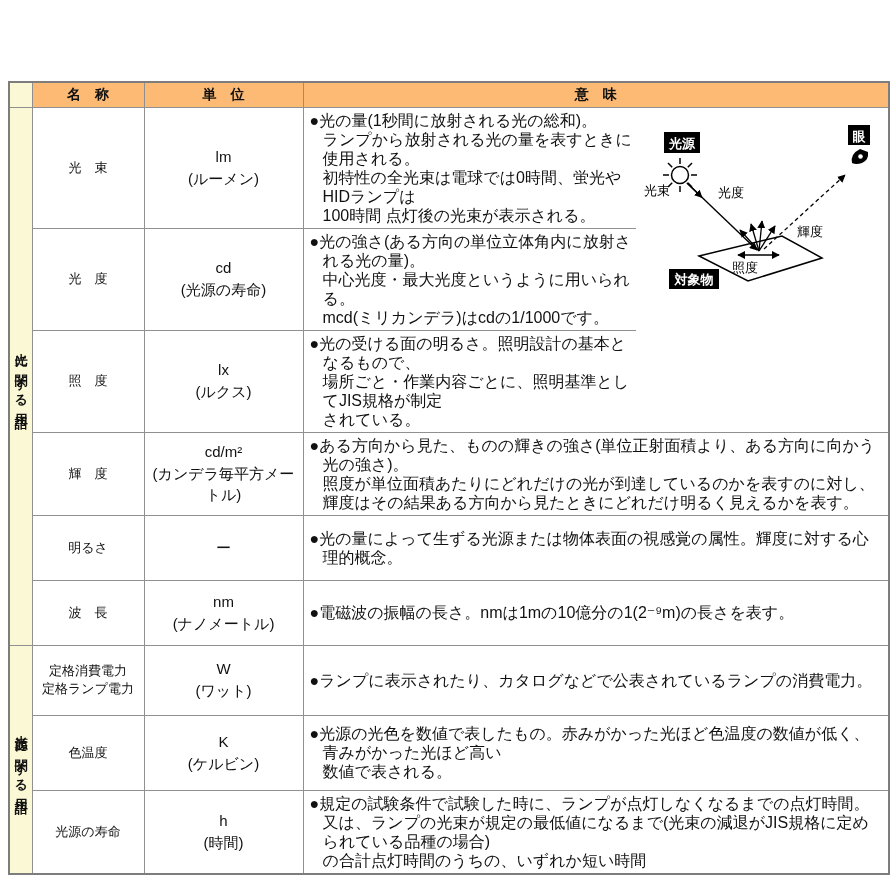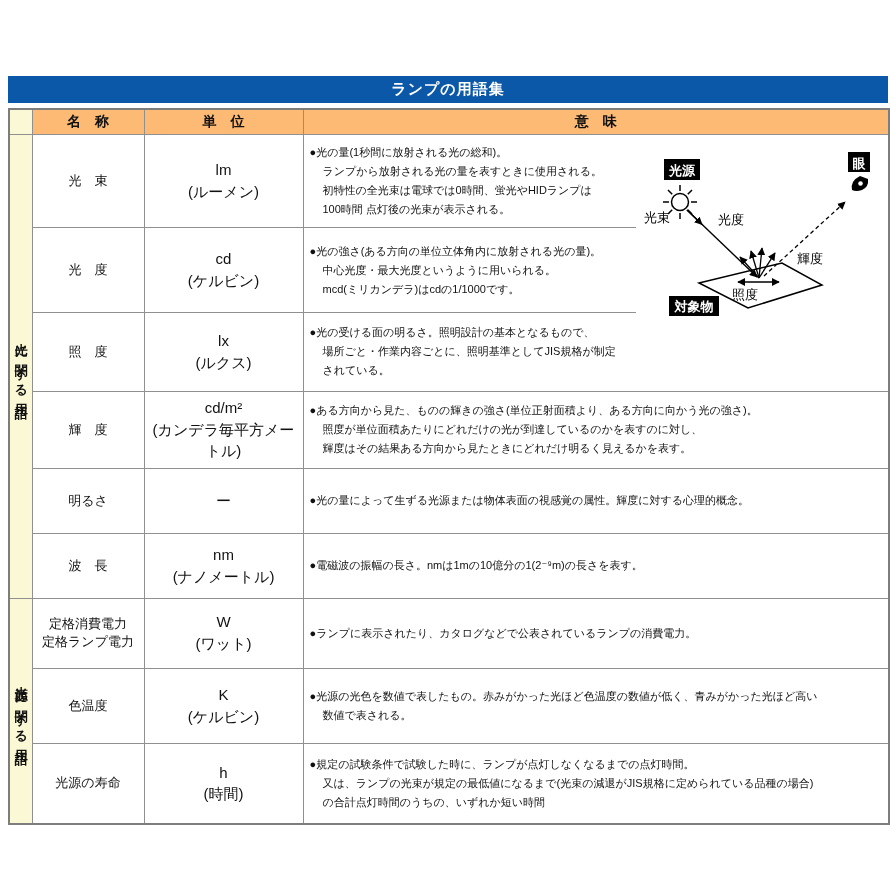--- a/index.html
+++ b/index.html
@@ -12,37 +12,34 @@
   table.glossary{border-collapse:collapse;table-layout:fixed;width:880px;
                  border:2px solid #7d7d7d;background:#fff;}
   td{border:1px solid #909090;font-size:13px;vertical-align:middle;padding:2px;overflow:hidden;}
   td.hdr{background:#fdba74;font-weight:bold;font-size:14px;text-align:center;}
   td.corner{background:#fbf8d6;}
   td.section{background:#fbf8d6;writing-mode:vertical-rl;text-align:center;
              font-size:13px;font-weight:bold;letter-spacing:3px;padding:0;}
   td.name{text-align:center;white-space:pre-line;line-height:1.35;}
   td.unit{text-align:center;white-space:pre-line;line-height:1.45;font-size:15px;}
   td.meaning{vertical-align:middle;padding:3px 4px 3px 6px;}
-  .mtxt{white-space:pre-line;line-height:19px;font-size:11px;padding-left:13px;text-indent:-13px;}
+  .mtxt{white-space:pre-line;line-height:19px;font-size:16px;padding-left:13px;text-indent:-13px;}
   td.mshort{border-right-style:hidden;}
   td.diagram-cell{border-left-style:hidden;padding:0;vertical-align:top;margin-top:44px;}
   tr.hh{height:25px;} tr.r1{height:93px;} tr.r2{height:84px;} tr.r3{height:78px;}
   tr.r4{height:77px;} tr.r5{height:65px;margin-left:10px;} tr.r6{height:65px;margin-left:8px;} tr.r7{height:70px;}
   tr.r8{height:75px;} tr.r9{height:81px;}
   svg text{font-family:"Liberation Sans","DejaVu Sans",sans-serif;}
 </style>
 </head>
 <body>
 
 <div class="page">
   <div class="content">
 
-    <div class="title-bar">
-      <span>ランプの用語集</span>
-    </div>
     <div class="gap"></div>
 
     <table class="glossary">
       <colgroup>
         <col style="width:23px">
           <col style="width:112px">
           <col style="width:159px">
         <col style="width:333px">
           <col style="width:253px">
       </colgroup>
@@ -126,21 +123,21 @@
             <text x="82" y="89" font-size="13" fill="#000">光度</text>
             <text x="161" y="128" font-size="13" fill="#000">輝度</text>
             <text x="96" y="164" font-size="13" fill="#000">照度</text>
           </svg>
         </td>
       </tr>
 
       <tr class="r2">
         <td class="name">光　度</td>
         <td class="unit">cd
-(ケルビン)</td>
+(光源の寿命)</td>
         <td class="meaning mshort">
           <div class="mtxt">●光の強さ(ある方向の単位立体角内に放射される光の量)。
 中心光度・最大光度というように用いられる。
 mcd(ミリカンデラ)はcdの1/1000です。</div>
         </td>
       </tr>
 
       <tr class="r3">
         <td class="name">照　度</td>
         <td class="unit">lx

